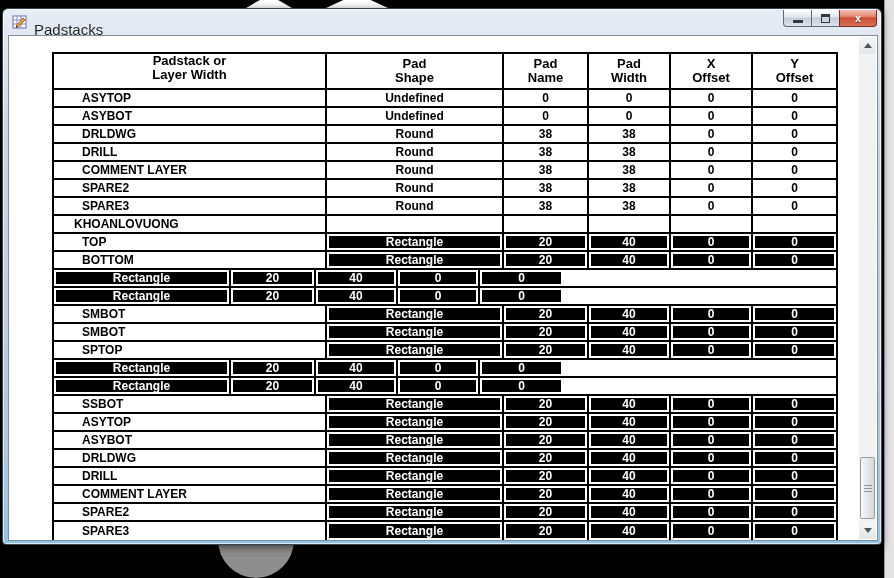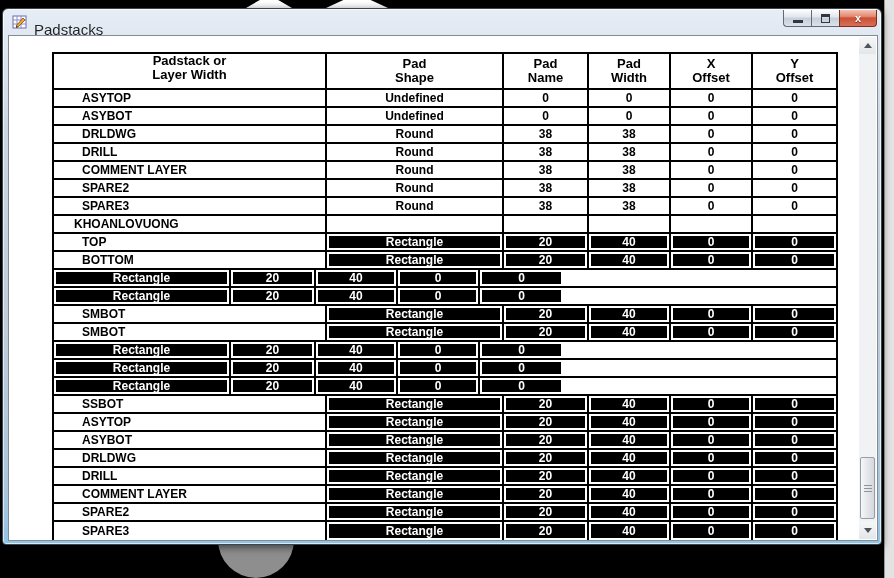--- a/index.html
+++ b/index.html
@@ -234,20 +234,21 @@
   </div>
           <div class="trow selected">
     <div class="cell c0">SMBOT</div>
     <div class="cell c1 sel">Rectangle</div>
     <div class="cell c2 sel">20</div>
     <div class="cell c3 sel">40</div>
     <div class="cell c4 sel">0</div>
     <div class="cell c5 sel">0</div>
   </div>
           <div class="trow selected">
+    <div class="cell c0">SPTOP</div>
     <div class="cell c1 sel">Rectangle</div>
     <div class="cell c2 sel">20</div>
     <div class="cell c3 sel">40</div>
     <div class="cell c4 sel">0</div>
     <div class="cell c5 sel">0</div>
   </div>
           <div class="trow selected">
     <div class="cell c1 sel">Rectangle</div>
     <div class="cell c2 sel">20</div>
     <div class="cell c3 sel">40</div>

